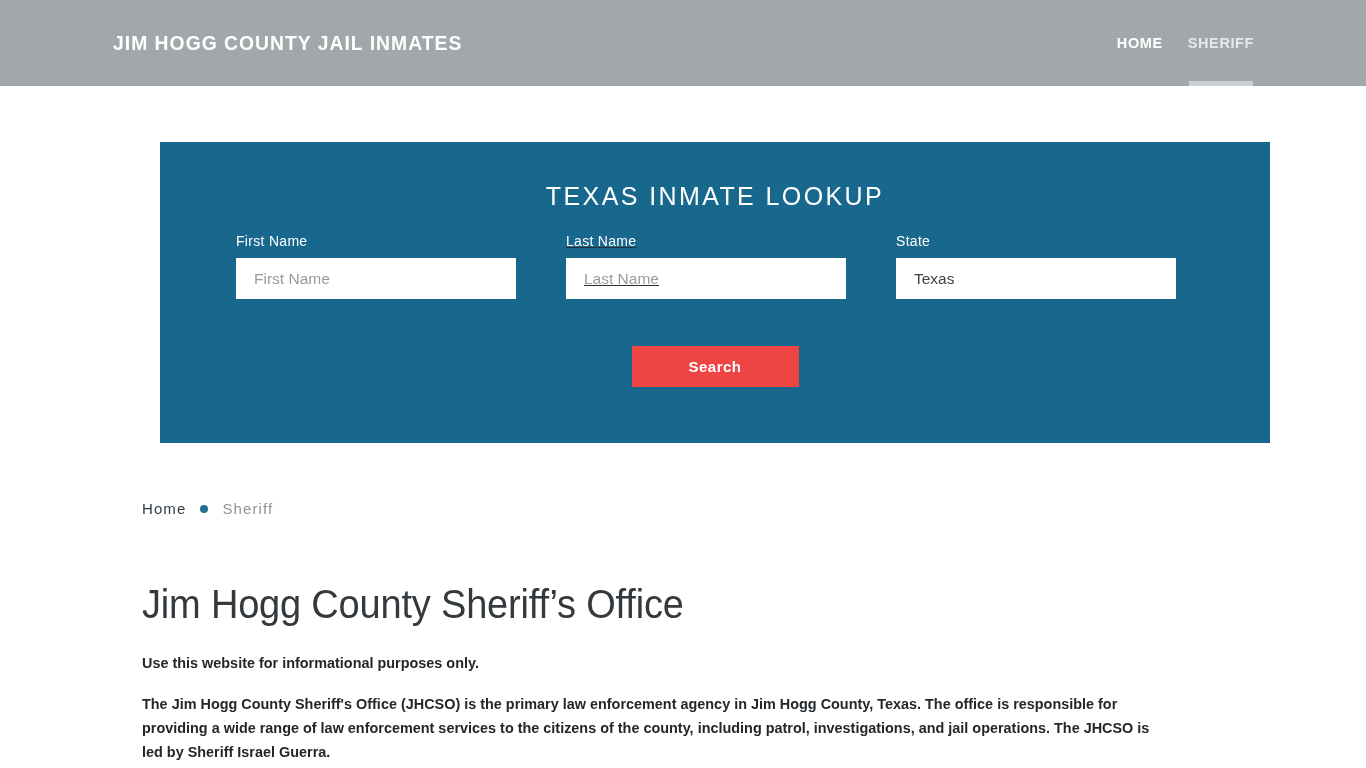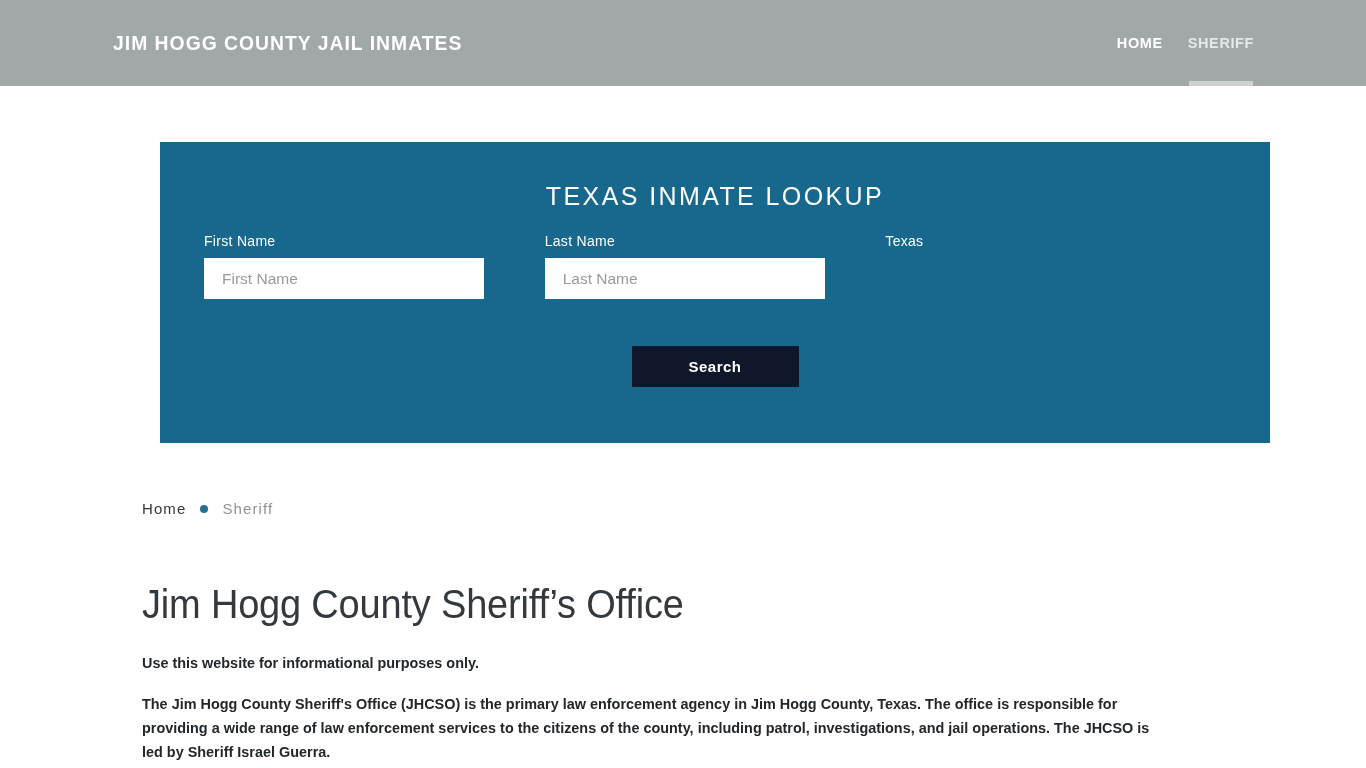--- a/index.html
+++ b/index.html
@@ -91,28 +91,28 @@
     color: #ffffff;
     font-size: 25px;
     font-weight: normal;
     letter-spacing: 2.4px;
     text-transform: uppercase;
     padding-top: 40px;
   }
 
   .lookup-fields {
     display: flex;
-    padding: 22px 52px 0 36px;
+    padding: 22px 52px 0 68px;
     gap: 0;
   }
 
   .field {
     width: 355px;
   }
-  .field:nth-child(2) { margin-left: 0; }
+  .field:nth-child(2) { margin-left: 0; text-decoration: underline; }
 
   .field-label {
     color: #ffffff;
     font-size: 14px;
     letter-spacing: 0.3px;
     margin-bottom: 9px;
     padding-left: 8px;
   }
 
   .field-input {
@@ -136,21 +136,21 @@
 
   .search-row {
     display: flex;
     justify-content: center;
     margin-top: 47px;
   }
 
   .search-button {
     width: 167px;
     height: 41px;
-    background: #0f172a;
+    background: #ef4444;
     border: none;
     color: #ffffff;
     font-family: "Liberation Sans", sans-serif;
     font-size: 15px;
     font-weight: bold;
     letter-spacing: 0.5px;
     cursor: pointer;
   }
 
   
@@ -240,21 +240,22 @@
       <div class="field-label">First Name</div>
       <input class="field-input" type="text" placeholder="First Name" style="">
     </div>
 
     <div class="field">
       <div class="field-label">Last Name</div>
       <input class="field-input" type="text" placeholder="Last Name" style="">
     </div>
 
     <div class="field">
-      <div class="field-label">Texas</div>
+      <div class="field-label">State</div>
+      <input class="field-input" type="text" value="Texas" style="">
     </div>
 
   </div>
 
   <div class="search-row">
     <button class="search-button">Search</button>
   </div>
 </section>
 
 <main class="content">

